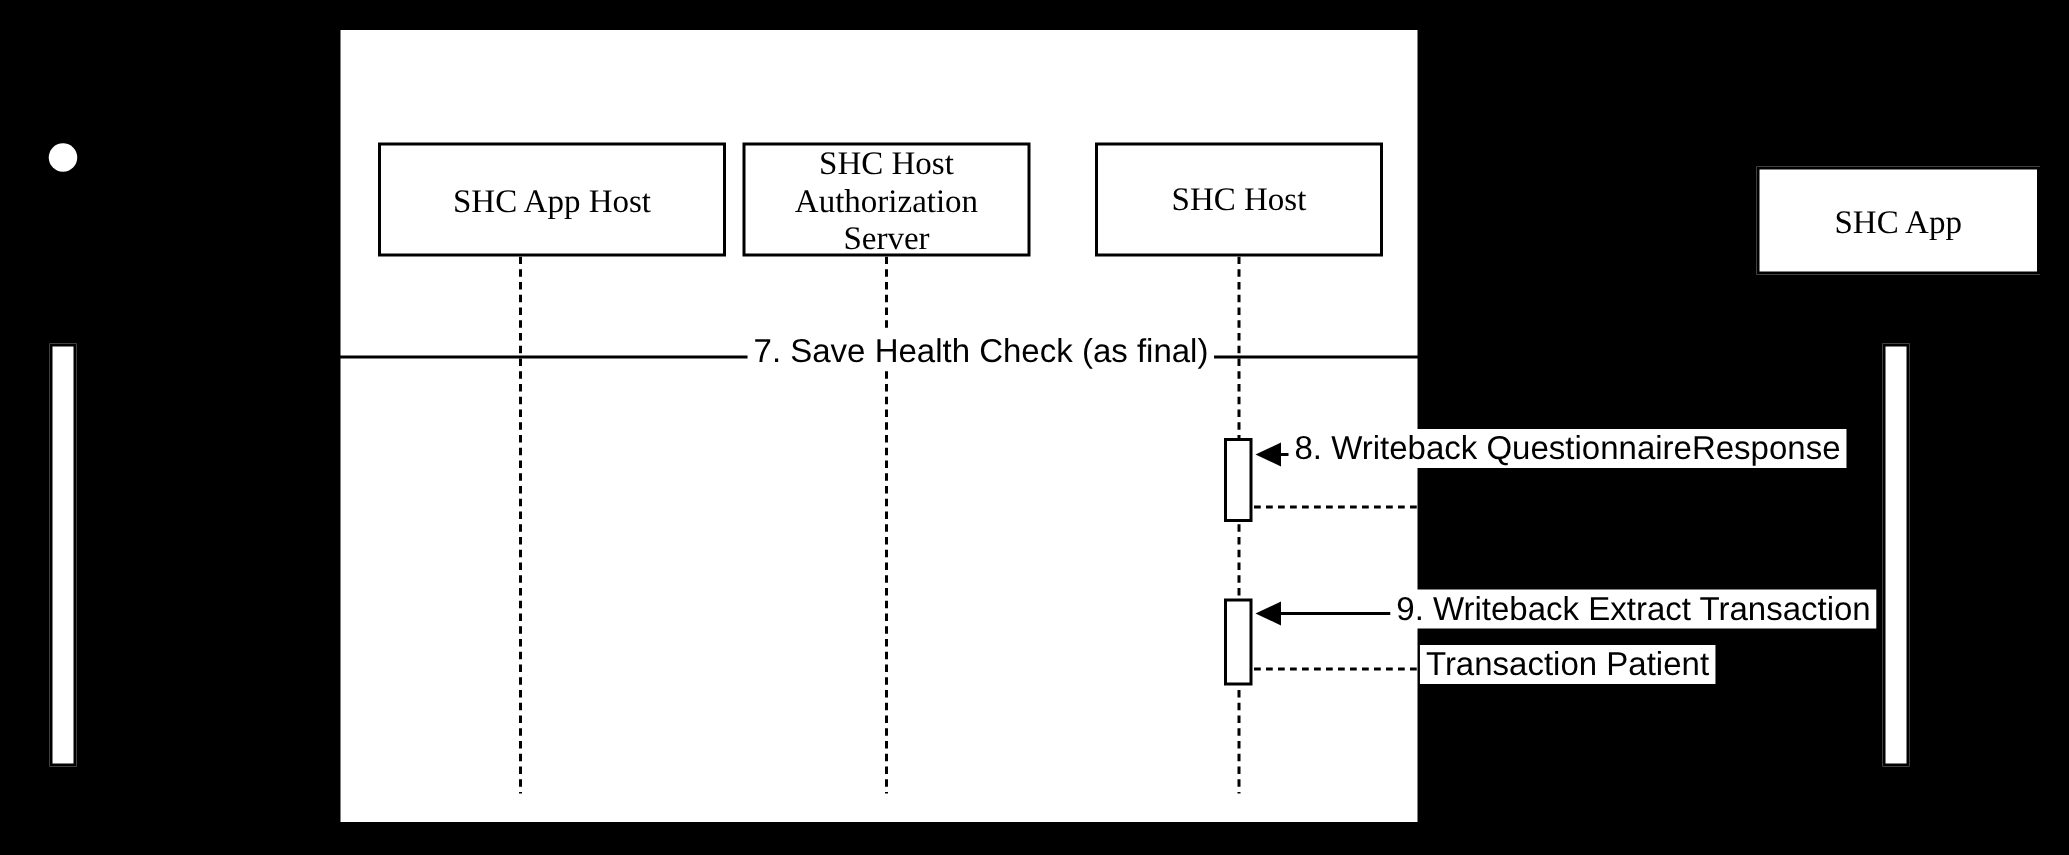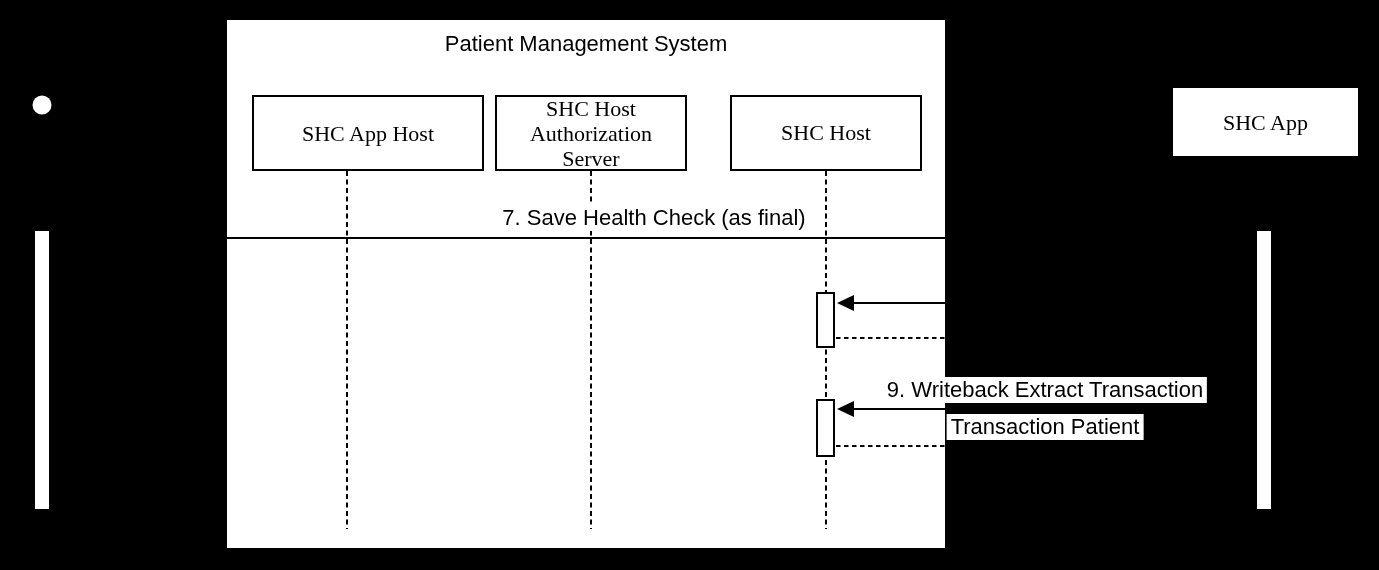--- a/index.html
+++ b/index.html
@@ -22,43 +22,42 @@
   .pbox{
     position:absolute;
     background:#ffffff;border:2px solid #000000;box-sizing:border-box;
     display:flex;flex-direction:column;align-items:center;justify-content:center;
     text-align:center;font-size:22px;color:#000;
   }
   .pbox span{display:block;font-family:Liberation Serif, serif;}
   .pbox-apphost{left:252px;top:95px;width:232px;height:76px;line-height:27px;}
   .pbox-auth{left:495px;top:95px;width:192px;height:76px;line-height:25px;}
   .pbox-fhir{left:730px;top:95px;width:192px;height:76px;line-height:28px;}
-  .pbox-shcapp{left:1171px;top:86px;width:189px;height:72px;line-height:27px;justify-content:center;}
+  .pbox-shcapp{left:1171px;top:111px;width:189px;height:72px;line-height:27px;justify-content:center;}
   svg.overlay{position:absolute;left:0;top:0;width:1379px;height:570px;}
   .msg-label{
     position:absolute;transform:translateX(-50%);
     background:#ffffff;color:#000000;
-    font-size:22px;line-height:26px;white-space:nowrap;padding:0 4px;
+    font-size:22px;line-height:26px;white-space:nowrap;padding:0 4px;margin-top:16px;
   }
   .bar{
     position:absolute;
     background:#ffffff;border:2px solid #000000;box-sizing:border-box;
   }
   .bar-actor{left:33px;top:229px;width:18px;height:282px;}
   .bar-shcapp{left:1255px;top:229px;width:18px;height:282px;}
   .bar-fhir-8{left:816px;top:292px;width:19px;height:56px;}
   .bar-fhir-9{left:816px;top:399px;width:19px;height:58px;}
 </style>
 </head>
 <body>
 
 <div class="canvas">
 
   <div class="frame"></div>
-  <div class="frame-title">Patient Management System</div>
 
   <svg class="overlay" viewBox="0 0 1379 570">
 
     <line x1="42" y1="116" x2="42" y2="529" stroke="#000" stroke-width="2" stroke-dasharray="5 3.5"></line>
     <line x1="347" y1="171" x2="347" y2="529" stroke="#000" stroke-width="2" stroke-dasharray="5 3.5"></line>
     <line x1="591" y1="171" x2="591" y2="529" stroke="#000" stroke-width="2" stroke-dasharray="5 3.5"></line>
     <line x1="826" y1="171" x2="826" y2="529" stroke="#000" stroke-width="2" stroke-dasharray="5 3.5"></line>
     <line x1="1264" y1="169" x2="1264" y2="529" stroke="#000" stroke-width="2" stroke-dasharray="5 3.5"></line>
 
     <line x1="51" y1="238" x2="1240" y2="238" stroke="#000" stroke-width="2"></line>
@@ -88,21 +87,22 @@
     <span>Server</span>
   </div>
   <div class="pbox pbox-fhir">
     <span>SHC Host</span>
   </div>
   <div class="pbox pbox-shcapp">
     <span>SHC App</span>
   </div>
 
   <div class="msg-label" style="left:654px;top:205px">7. Save Health Check (as final)</div>
-  <div class="msg-label" style="left:1045px;top:377px">9. Writeback Extract Transaction</div>
+  <div class="msg-label" style="left:1045px;top:270px">8. Writeback QuestionnaireResponse</div>
+  <div class="msg-label" style="left:1089px;top:377px">9. Writeback Extract Transaction</div>
   <div class="msg-label" style="left:1045px;top:414px">Transaction Patient</div>
 
   <div class="bar bar-actor"></div>
   <div class="bar bar-shcapp"></div>
   <div class="bar bar-fhir-8"></div>
   <div class="bar bar-fhir-9"></div>
 
 </div>
 
 </body></html>

